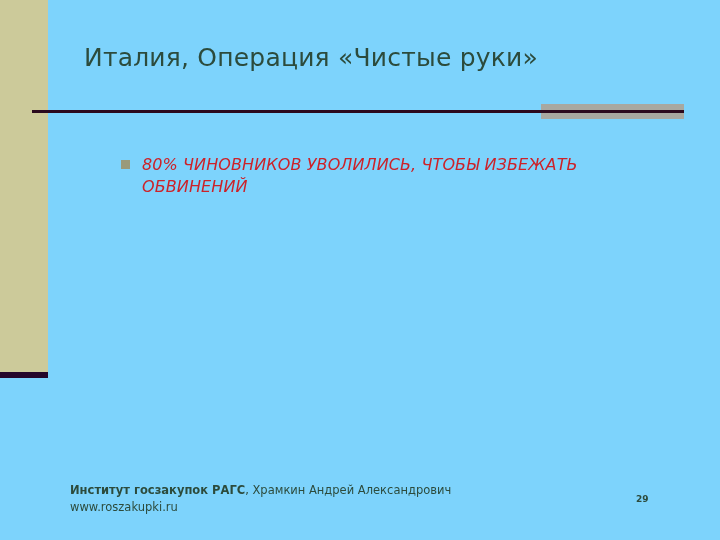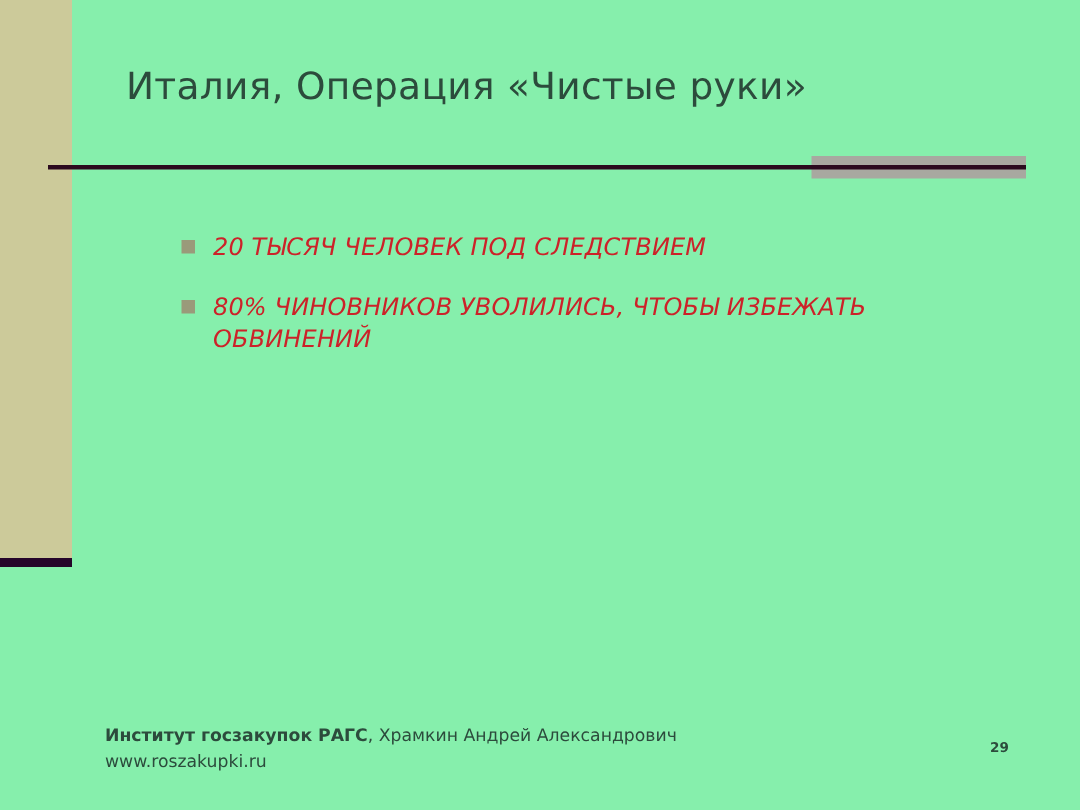--- a/index.html
+++ b/index.html
@@ -11,21 +11,21 @@
     height: 540px;
     background: #fdfde1;
     font-family: "DejaVu Sans", sans-serif;
     overflow: hidden;
     position: relative;
   }
 
   .slide {
     position: absolute;
     inset: 0;
-    background: #86efac;
+    background: #7dd3fc;
   }
 
   
   .left-band {
     position: absolute;
     left: 0;
     top: 0;
     width: 48px;
     height: 372px;
     background: #ccca9a;
@@ -144,21 +144,21 @@
     color: #2c4b3c;
     font-family: "DejaVu Sans", sans-serif;
     font-size: 11.5px;
     line-height: 1.5;
   }
   .footer .org { font-weight: bold; }
   .footer-line2 { }
 
   .page-num {
     position: absolute;
-    left: 660px;
+    left: 636px;
     top: 494px;
     color: #2c4b3c;
     font-family: "DejaVu Sans", sans-serif;
     font-size: 9px;
     font-weight: bold;
     text-align: right;
   }
 </style>
 </head>
 <body>
@@ -174,24 +174,20 @@
     <div class="divider-block"></div>
     <div class="divider-line"></div>
   </div>
 
   <div class="body">
 
 
     <div class="sub-list">
 
 
-      <div class="bullet-row sub-row">
-        <span class="marker sub"></span>
-        <div class="lvl2-text">20 ТЫСЯЧ ЧЕЛОВЕК ПОД СЛЕДСТВИЕМ</div>
-      </div>
 
       <div class="bullet-row sub-row">
         <span class="marker sub"></span>
         <div class="lvl2-text"> 80% ЧИНОВНИКОВ УВОЛИЛИСЬ, ЧТОБЫ ИЗБЕЖАТЬ ОБВИНЕНИЙ</div>
       </div>
 
     </div>
   </div>
 
   <div class="footer">

